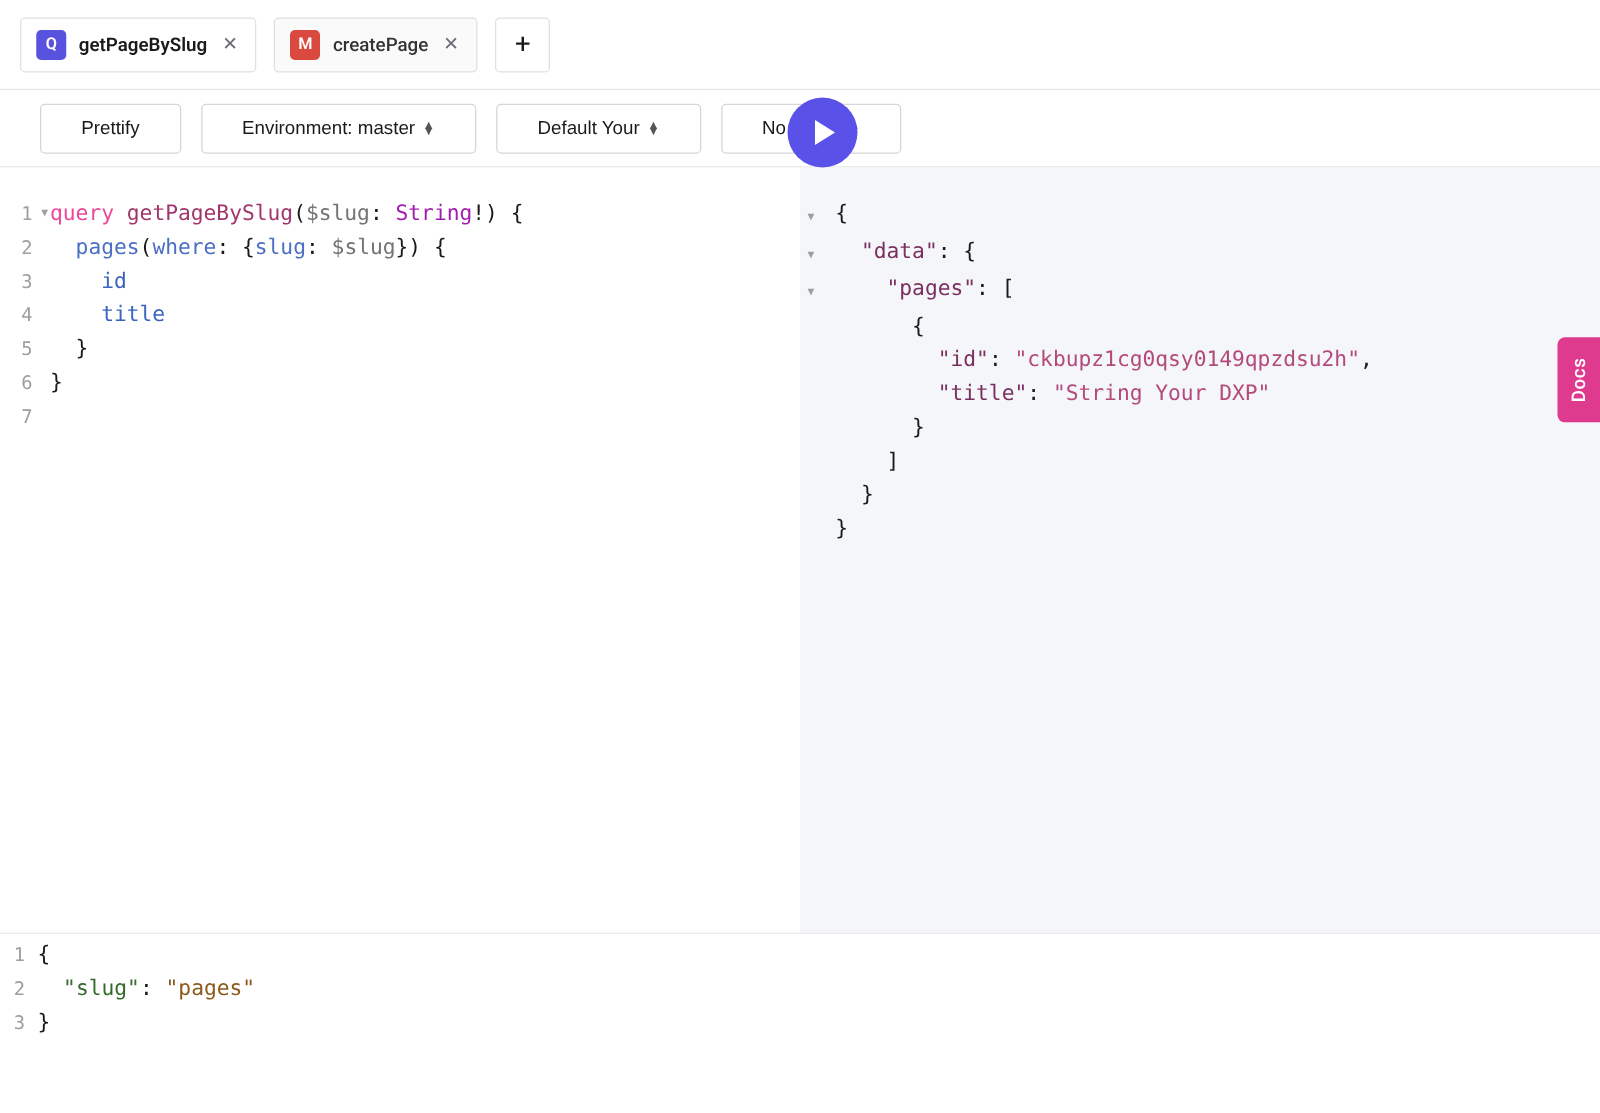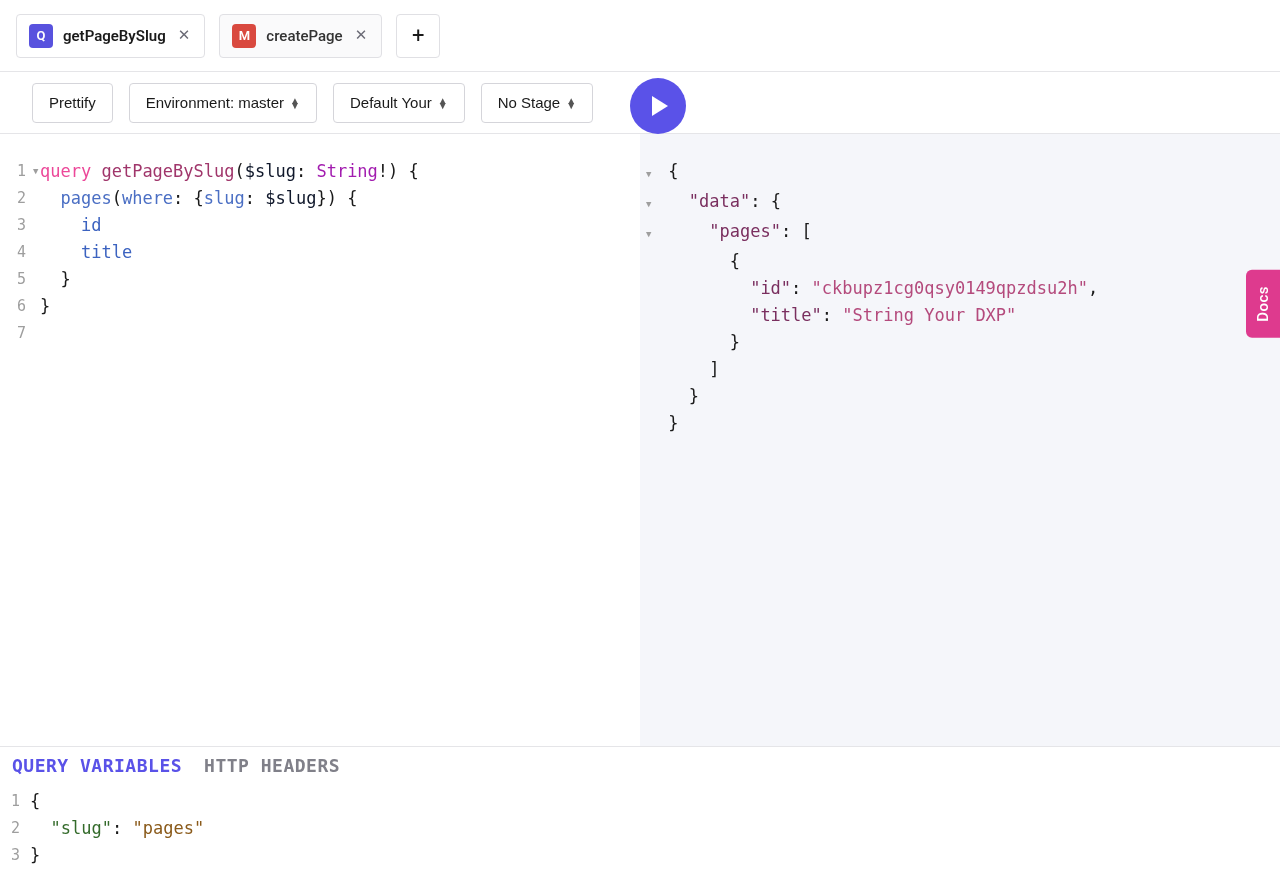--- a/index.html
+++ b/index.html
@@ -52,21 +52,21 @@
 .plus-icon { font-size: 22px; color: #1a1a1a; font-weight: 400; }
 
 
 .toolbar {
   display: flex; align-items: center;
   padding: 14px 32px; gap: 16px; height: 62px;
   border-bottom: 1px solid #e5e5e8;
   position: relative;
 }
 .tool-btn {
-  height: 40px; padding: 0 16px;
+  height: 40px; padding: 0 32px;
   border: 1px solid #d5d5da; border-radius: 4px; background: #fff;
   font-size: 15px; color: #1a1a1a; cursor: pointer;
   display: flex; align-items: center; gap: 6px;
 }
 .sort-icon { font-size: 10px; color: #555; display:flex; flex-direction:column; line-height:5px;}
 .play-btn {
   width: 56px; height: 56px; border-radius: 50%;
   background: #5a52e8; border: none;
   display: flex; align-items: center; justify-content: center;
   cursor: pointer; margin-left: 18px;
@@ -92,21 +92,21 @@
 .gutter {
   width: 30px; text-align: right; color: #9e9e9e;
   padding-right: 4px; user-select: none; font-size: 15px;
 }
 .fold { color: #9e9e9e; font-size: 9px; padding: 0 3px; user-select:none; display:inline-block; width:10px; }
 .code-line { white-space: pre; color: #1a1a1a; }
 
 
 .kw { color: #ec4899; }
 .fn { color: #a0366b; }
-.var { color: #0f172a; margin-top: 12px; }
+.var { color: #737373; margin-top: 12px; }
 .punct { color: #1a1a1a; }
 .type { color: #a21caf; }
 .arg { color: #4b6fc4; }
 .field { color: #3c63c0; }
 
 
 .result-row { display:flex; }
 .result-gutter { width:18px; padding-left:6px; user-select:none; }
 .result-fold { color:#9e9e9e; font-size:9px; }
 .result-line { white-space:pre; }
@@ -267,24 +267,20 @@
         <span class="result-line">   <span class="j-punct">}</span></span>
       </div>
     <div class="result-row">
         <span class="result-gutter"></span>
         <span class="result-line"> <span class="j-punct">}</span></span>
       </div>
   </div>
 </div>
 
 <div class="vars-panel">
-  <div class="vars-tabs">
-    <span class="vars-tab active">QUERY VARIABLES</span>
-    <span class="vars-tab inactive">HTTP HEADERS</span>
-  </div>
   <div class="vars-editor code-font">
     <div class="vars-row">
         <span class="vars-gutter">1</span>
         <span class="vars-line"><span class="v-punct">{</span></span>
       </div>
     <div class="vars-row">
         <span class="vars-gutter">2</span>
         <span class="vars-line">  <span class="v-key">"<span>slug</span>"</span><span class="v-punct">:</span> <span class="v-str">"<span>pages</span>"</span></span>
       </div>
     <div class="vars-row">

